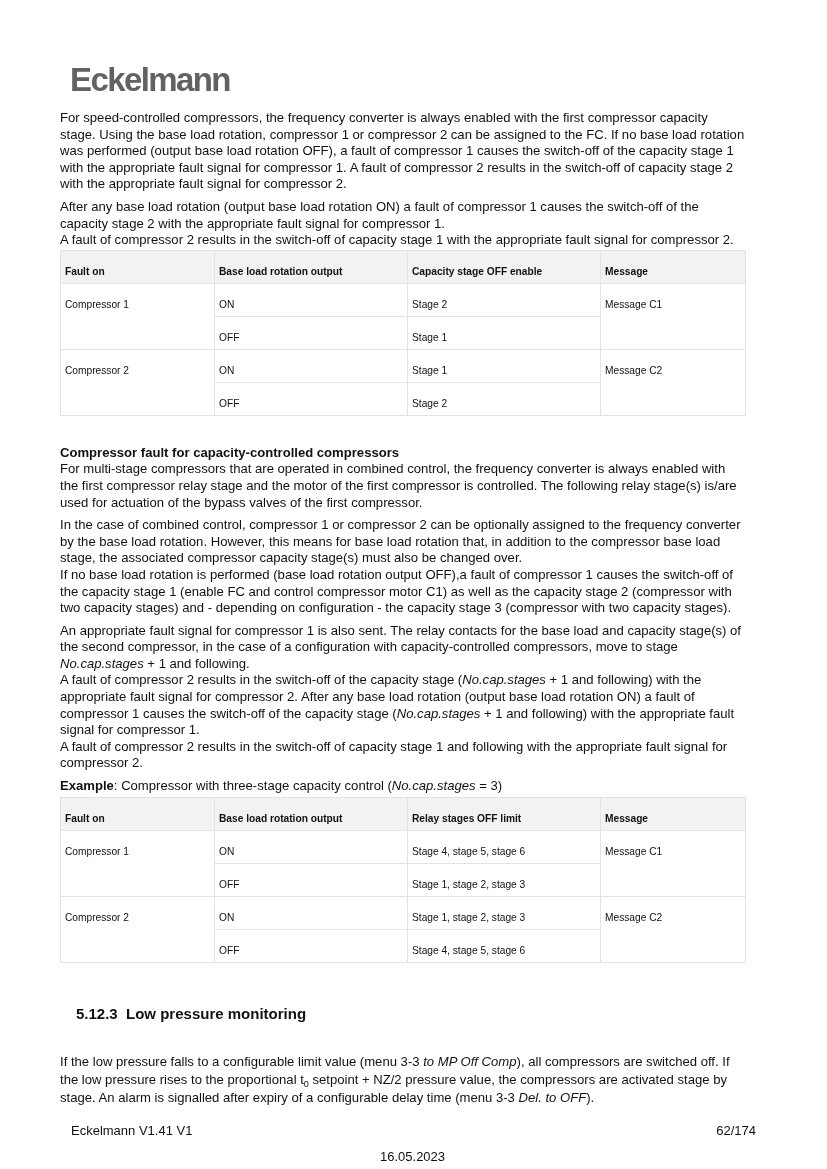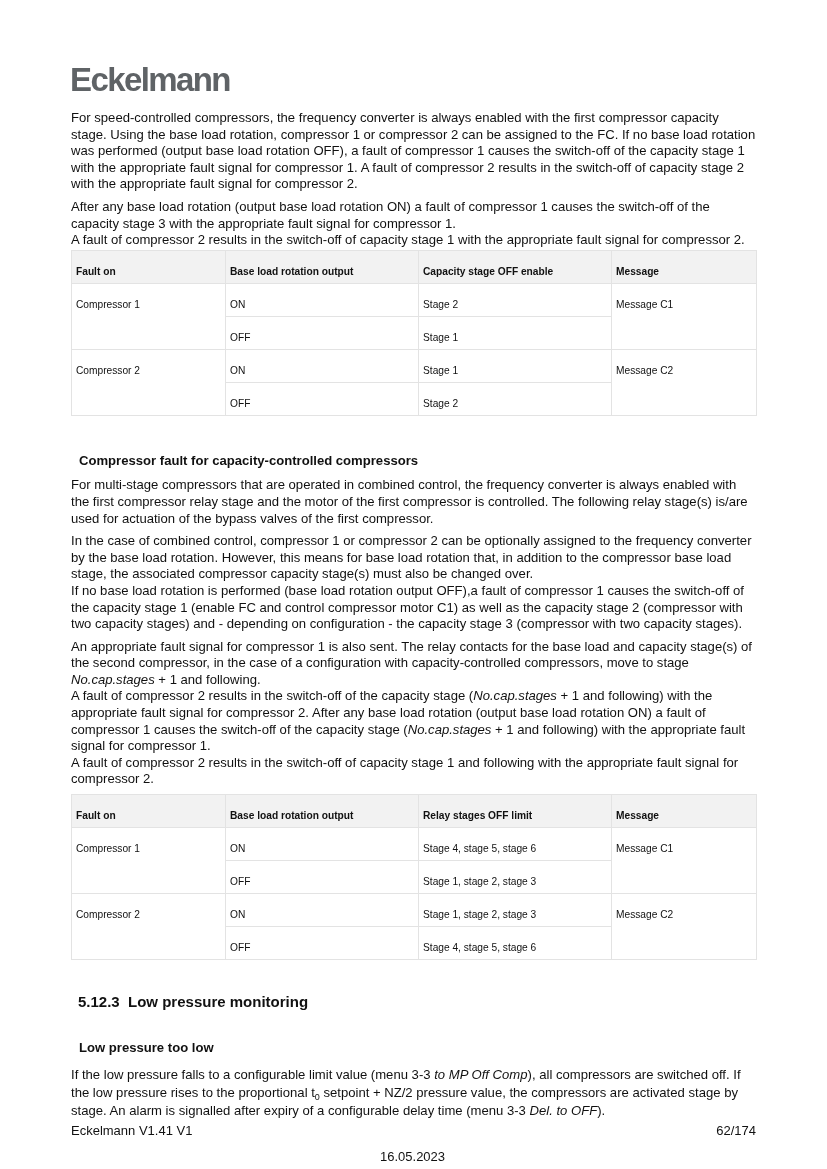--- a/index.html
+++ b/index.html
@@ -8,62 +8,62 @@
       font-family: "Liberation Sans", sans-serif; color: #111111;
     }
     .logo {
       position: absolute; left: 70px; top: 40px;
       font-family: "Liberation Sans", sans-serif; font-weight: bold;
       font-size: 33px; letter-spacing: -1.6px; color: #5f6366;
       line-height: 40px;
       margin-top: 20px;
     }
     .content {
-      position: absolute; left: 71px; top: 110px; width: 686px;
+      position: absolute; left: 60px; top: 110px; width: 686px;
       font-size: 13.1px; line-height: 16.6px;
     }
     .content p { margin: 0 0 6px 0; }
     .content p.tight { margin-bottom: 0; }
-    .content .subhead { font-weight: bold; margin: 8px; }
+    .content .subhead { font-weight: bold; margin: 0; }
     table.data {
       width: 685px; border-collapse: collapse; margin: 1px 0 0 0;
       font-size: 10.2px; line-height: 13px; table-layout: fixed;
     }
     table.data th, table.data td {
       border: 1.5px solid #e3e3e3; text-align: left; vertical-align: top;
       padding: 14px 4px 5px 4px; height: 13px; font-weight: normal;
     }
     table.data th { background: #f2f2f2; font-weight: bold; }
     table.data col.c1 { width: 154px; }
     table.data col.c2 { width: 193px; }
     table.data col.c3 { width: 193px; }
     table.data col.c4 { width: 145px; }
     h2.section {
-      font-size: 15px; font-weight: bold; margin: 7px; line-height: 18px;
+      font-size: 15px; font-weight: bold; margin: 16px; line-height: 18px;
     }
     .footer {
       position: absolute; top: 1123px; left: 71px; width: 685px;
       font-size: 13px; line-height: 16px;
     }
     .footer .left { position: absolute; left: 0; }
     .footer .center { position: absolute; left: 309px; margin-top: 26px; }
     .footer .right { position: absolute; right: 0; }
     i { font-style: italic; }
     sub { font-size: 9px; vertical-align: -3px; line-height: 0; }
   </style>
 </head>
 <body>
 
 <div class="logo">Eckelmann</div>
 
 <div class="content">
 
   <p>For speed-controlled compressors, the frequency converter is always enabled with the first compressor capacity stage. Using the base load rotation, compressor 1 or compressor 2 can be assigned to the FC. If no base load rotation was performed (output base load rotation OFF), a fault of compressor 1 causes the switch-off of the capacity stage 1 with the appropriate fault signal for compressor 1. A fault of compressor 2 results in the switch-off of capacity stage 2 with the appropriate fault signal for compressor 2.</p>
   <p class="tight">
-    <span>After any base load rotation (output base load rotation ON) a fault of compressor 1 causes the switch-off of the capacity stage 3 with the appropriate fault signal for compressor 1.</span><br>
+    <span>After any base load rotation (output base load rotation ON) a fault of compressor 1 causes the switch-off of the capacity stage 2 with the appropriate fault signal for compressor 1.</span><br>
     <span>A fault of compressor 2 results in the switch-off of capacity stage 1 with the appropriate fault signal for compressor 2.</span>
   </p>
 
   <table class="data">
     <colgroup>
         <col class="c1">
         <col class="c2">
         <col class="c3">
         <col class="c4">
       </colgroup>
@@ -105,20 +105,23 @@
   <p>For multi-stage compressors that are operated in combined control, the frequency converter is always enabled with the first compressor relay stage and the motor of the first compressor is controlled. The following relay stage(s) is/are used for actuation of the bypass valves of the first compressor.</p>
   <p>
     <span>In the case of combined control, compressor 1 or compressor 2 can be optionally assigned to the frequency converter by the base load rotation. However, this means for base load rotation that, in addition to the compressor base load stage, the associated compressor capacity stage(s) must also be changed over.</span><br>
     <span>If no base load rotation is performed (base load rotation output OFF),a fault of compressor 1 causes the switch-off of the capacity stage 1 (enable FC and control compressor motor C1) as well as the capacity stage 2 (compressor with two capacity stages) and - depending on configuration - the capacity stage 3 (compressor with two capacity stages).</span>
   </p>
   <p>
     <span>An appropriate fault signal for compressor 1 is also sent. The relay contacts for the base load and capacity stage(s) of the second compressor, in the case of a configuration with capacity-controlled compressors, move to stage </span><i>No.cap.stages</i><span> + 1 and following.</span><br>
     <span>A fault of compressor 2 results in the switch-off of the capacity stage (</span><i>No.cap.stages</i><span> + 1 and following) with the appropriate fault signal for compressor 2. After any base load rotation (output base load rotation ON) a fault of compressor 1 causes the switch-off of the capacity stage (</span><i>No.cap.stages</i><span> + 1 and following) with the appropriate fault signal for compressor 1.</span><br>
     <span>A fault of compressor 2 results in the switch-off of capacity stage 1 and following with the appropriate fault signal for compressor 2.</span>
   </p>
+  <p class="tight" style="margin-bottom:2px">
+    <b>Example</b><span>: Compressor with three-stage capacity control (</span><i>No.cap.stages</i><span> = 3)</span>
+  </p>
 
   <table class="data">
     <colgroup>
         <col class="c1">
         <col class="c2">
         <col class="c3">
         <col class="c4">
       </colgroup>
     <thead>
       <tr>
@@ -149,21 +152,20 @@
         <td>OFF</td>
         <td>Stage 4, stage 5, stage 6</td>
       </tr>
     </tbody>
   </table>
 
   <div style="height:26px"></div>
 
   <h2 class="section" style="white-space:pre">5.12.3  Low pressure monitoring</h2>
   <div style="height:14px"></div>
-  <p class="subhead" style="margin-bottom:9px">Low pressure too low</p>
   <p style="line-height:18px">
     <span>If the low pressure falls to a configurable limit value (menu 3-3 </span><i>to MP Off Comp</i><span>), all compressors are switched off. If the low pressure rises to the proportional t</span><sub>0</sub><span> setpoint + NZ/2 pressure value, the compressors are activated stage by stage. An alarm is signalled after expiry of a configurable delay time (menu 3-3 </span><i>Del. to OFF</i><span>).</span>
   </p>
 </div>
 
 <div class="footer">
   <span class="left">Eckelmann V1.41 V1</span>
   <span class="center">16.05.2023</span>
   <span class="right">62/174</span>
 </div>

